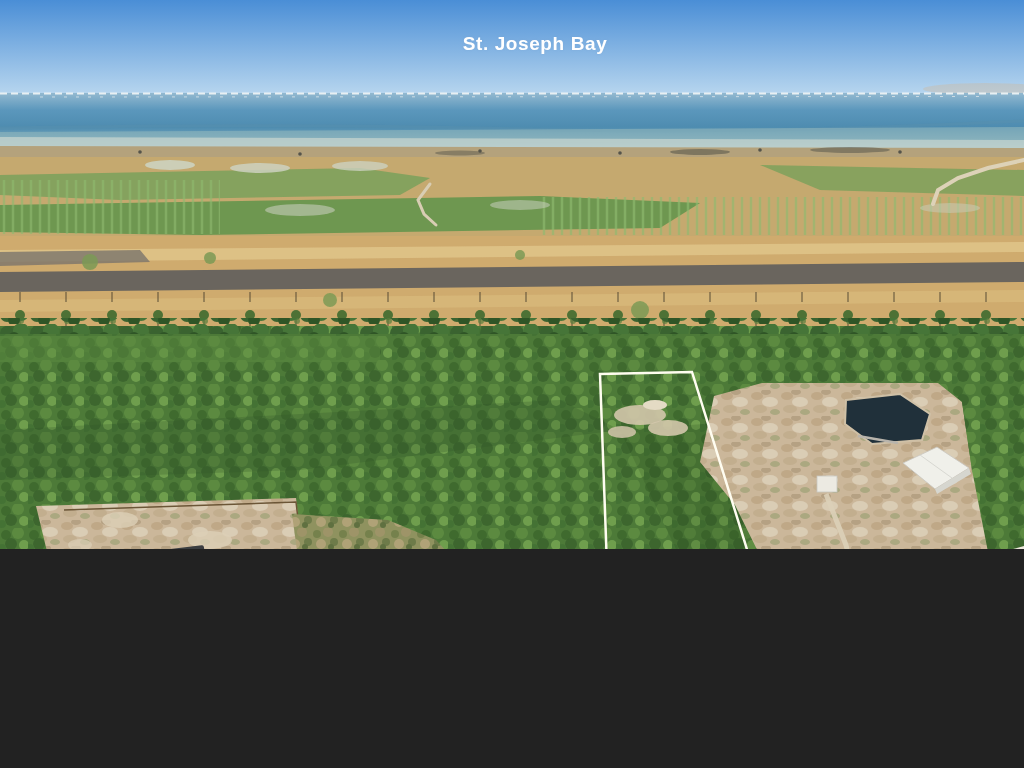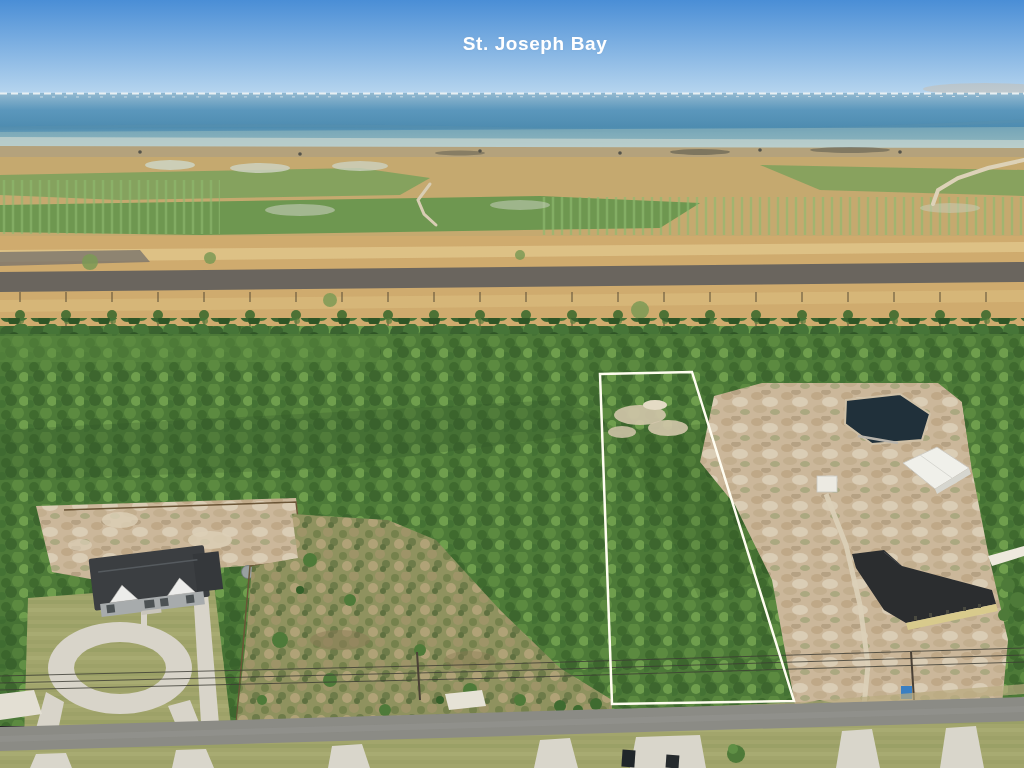--- a/index.html
+++ b/index.html
@@ -1,16 +1,16 @@
 <!DOCTYPE html>
 <html><head>
 <meta charset="utf-8">
 <style>
   html,body{margin:0;padding:0;background:#222;}
-  .stage{position:relative;width:1024px;height:768px;overflow:hidden;font-family:"Liberation Sans",sans-serif;}
+  .stage{position:relative;width:1024px;height:549px;overflow:hidden;font-family:"Liberation Sans",sans-serif;}
   .stage svg{position:absolute;left:0;top:0;}
   .bay-label{
     position:absolute;left:535px;top:33px;transform:translateX(-50%);
     color:#ffffff;font-size:19px;font-weight:600;letter-spacing:.6px;white-space:nowrap;
     text-shadow:0 0 2px rgba(120,160,200,.35);
   }
 </style>
 </head>
 <body>
 

